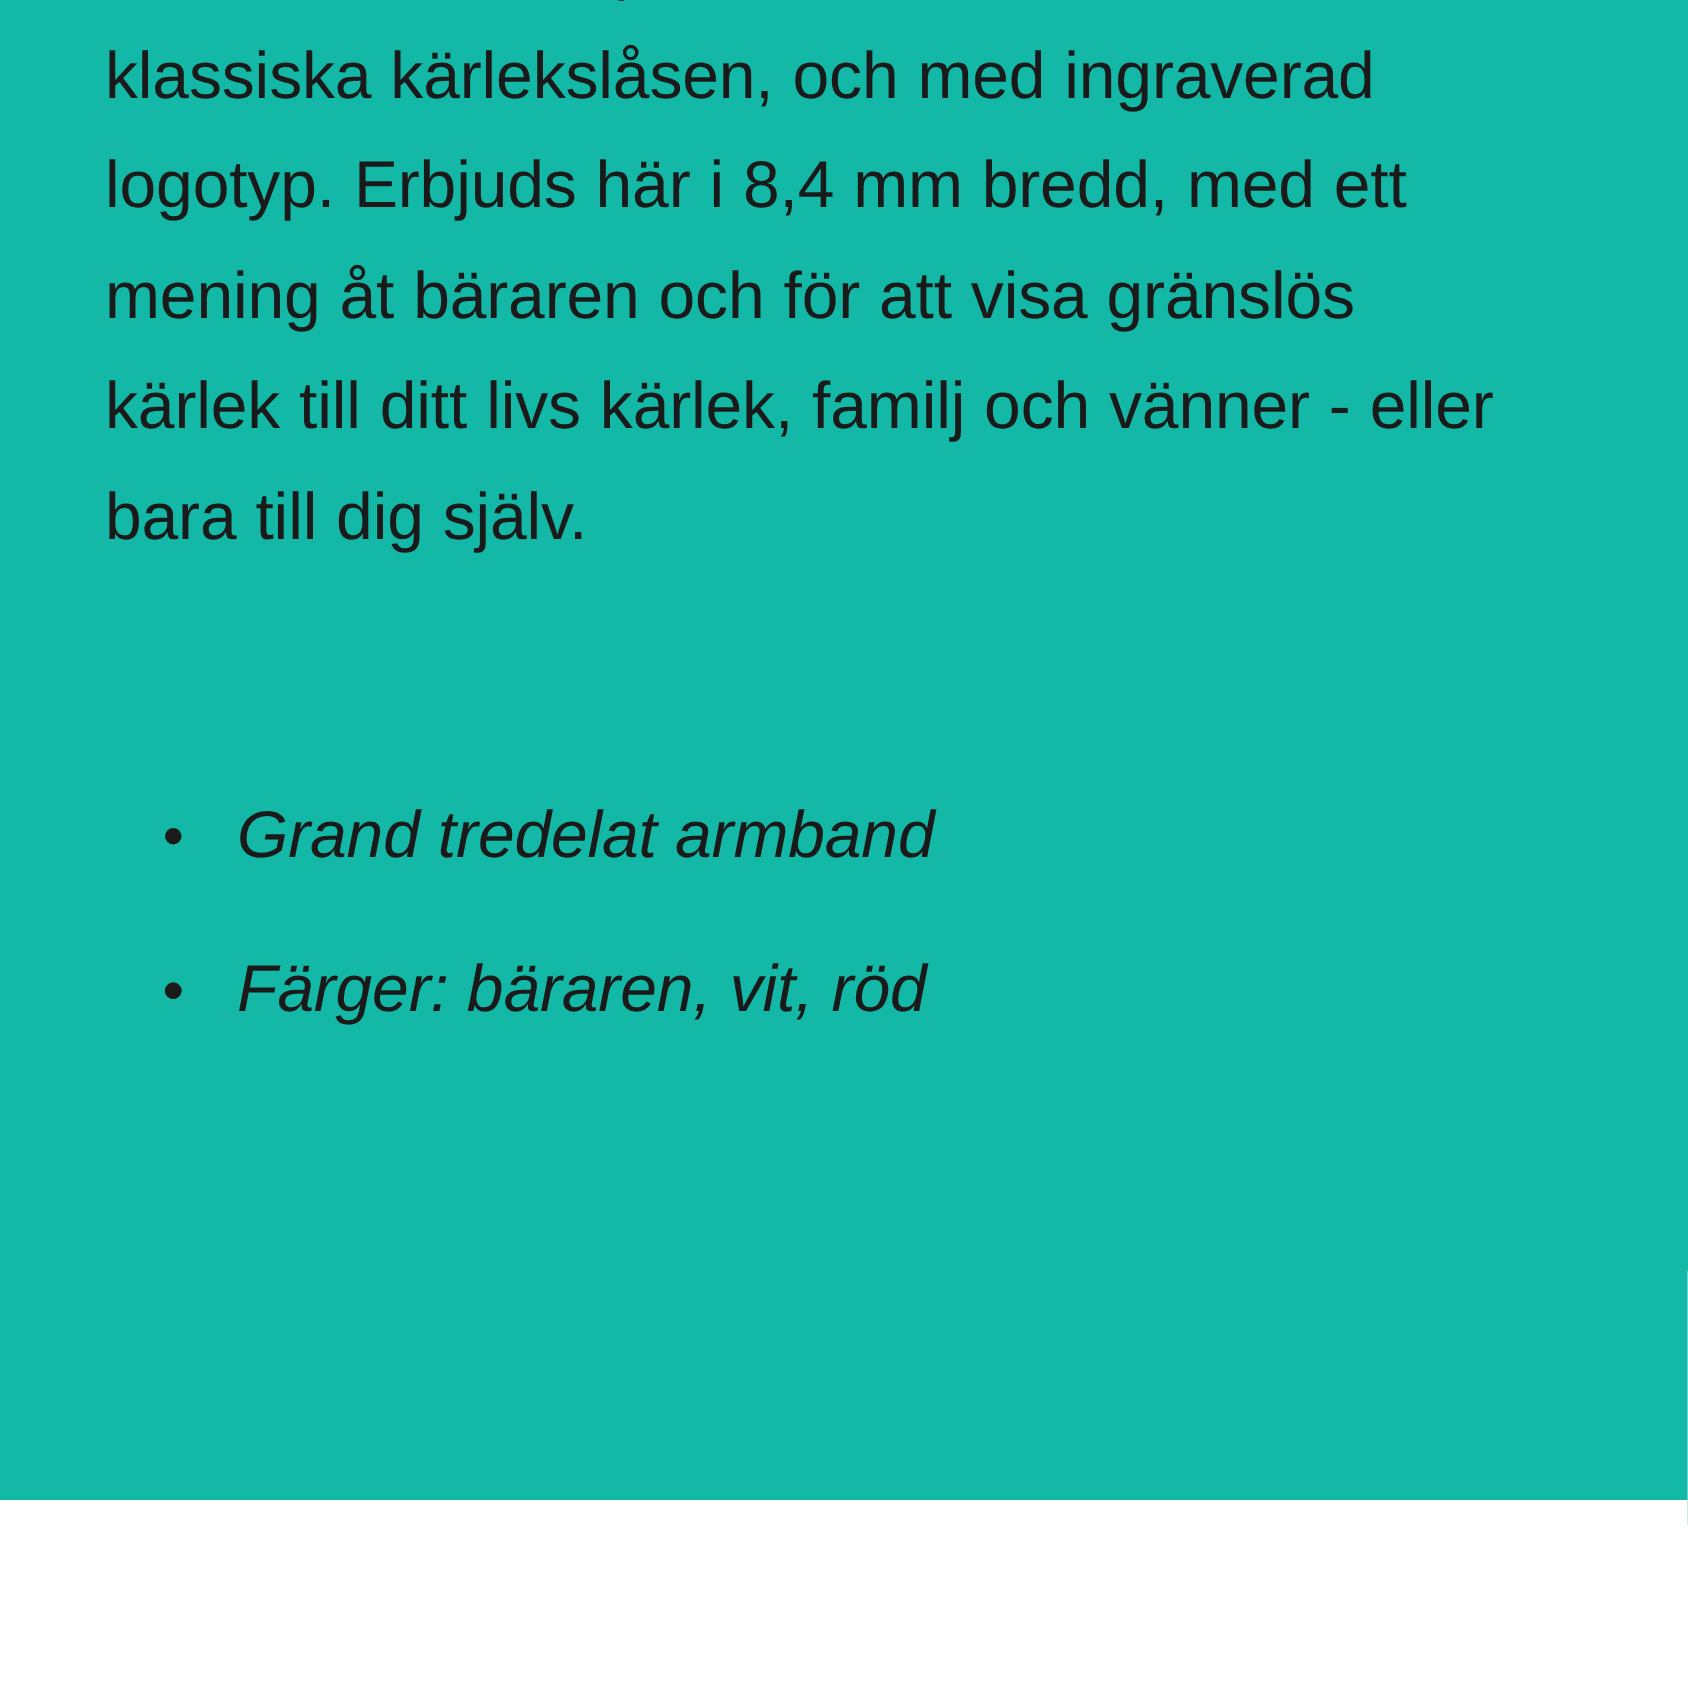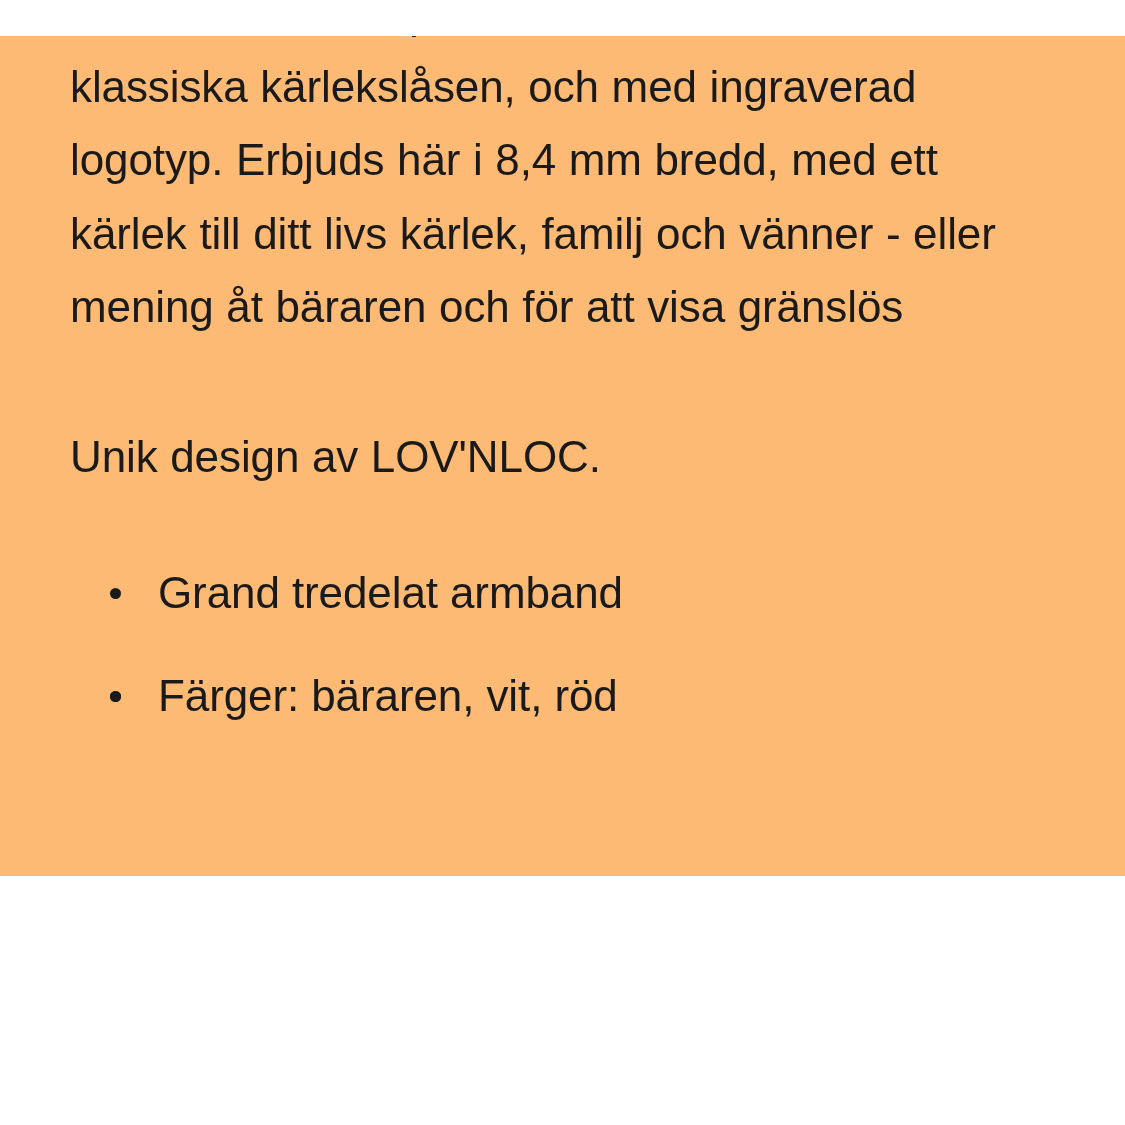--- a/index.html
+++ b/index.html
@@ -12,24 +12,23 @@
     width: 1125px;
     height: 1125px;
     overflow: hidden;
     font-family: "Liberation Sans", sans-serif;
   }
 
   
   #viewport {
     position: relative;
     width: 1125px;
-    height: 840px;
+    height: 1000px;
     overflow: hidden;
-    background: #fdba74;
-    margin-top: 36px;
+    background: #14b8a6;
   }
 
   
   #content {
     position: absolute;
     left: 0;
     top: -60px;
     width: 1125px;
     color: #1a1a1a;
     font-size: 44px;
@@ -85,43 +84,44 @@
     left: 110px;
     top: 32px;
     width: 11px;
     height: 11px;
     border-radius: 50%;
     background: #1a1a1a;
   }
 
   .bullet-wrap {
     display: block;
+    font-style: italic;
   }
 </style>
 </head>
 <body>
 
 <div id="viewport">
   <div id="content">
 
     <p class="para para-clipped-top">tillverkad med inspiration från de</p>
 
     <p class="para">klassiska kärlekslåsen, och med ingraverad</p>
 
     <p class="para">logotyp. Erbjuds här i 8,4 mm bredd, med ett</p>
 
 
+    <p class="para">mening åt bäraren och för att visa gränslös</p>
+
     <p class="para">kärlek till ditt livs kärlek, familj och vänner - eller</p>
 
-    <p class="para">mening åt bäraren och för att visa gränslös</p>
-
+    <p class="para">bara till dig själv.</p>
 
     <div class="spacer-para"></div>
 
-    <p class="para">Unik design av LOV'NLOC.</p>
 
     <div class="spacer-list"></div>
 
     <ul class="bullet-list">
 
       <li class="bullet-item">
         <span class="bullet-dot"></span>
         <span class="bullet-wrap">Grand tredelat armband</span>
       </li>
 

